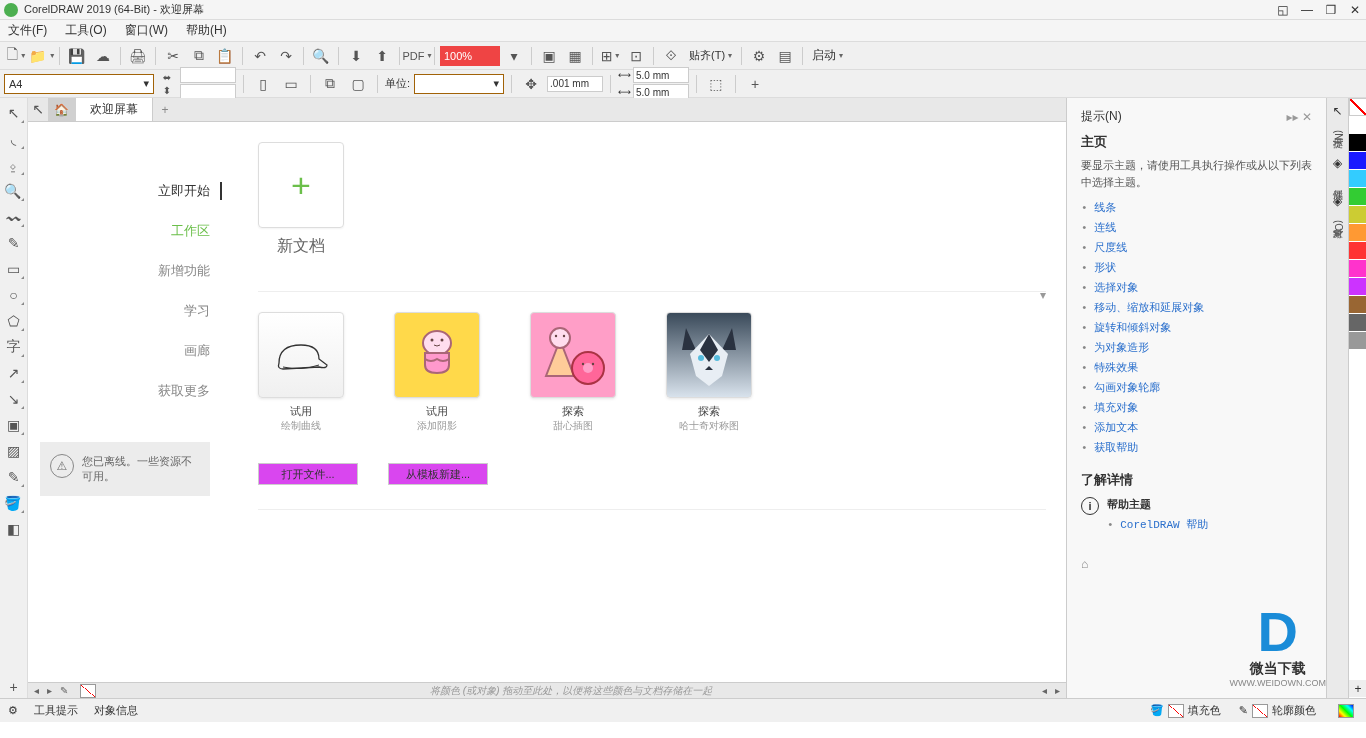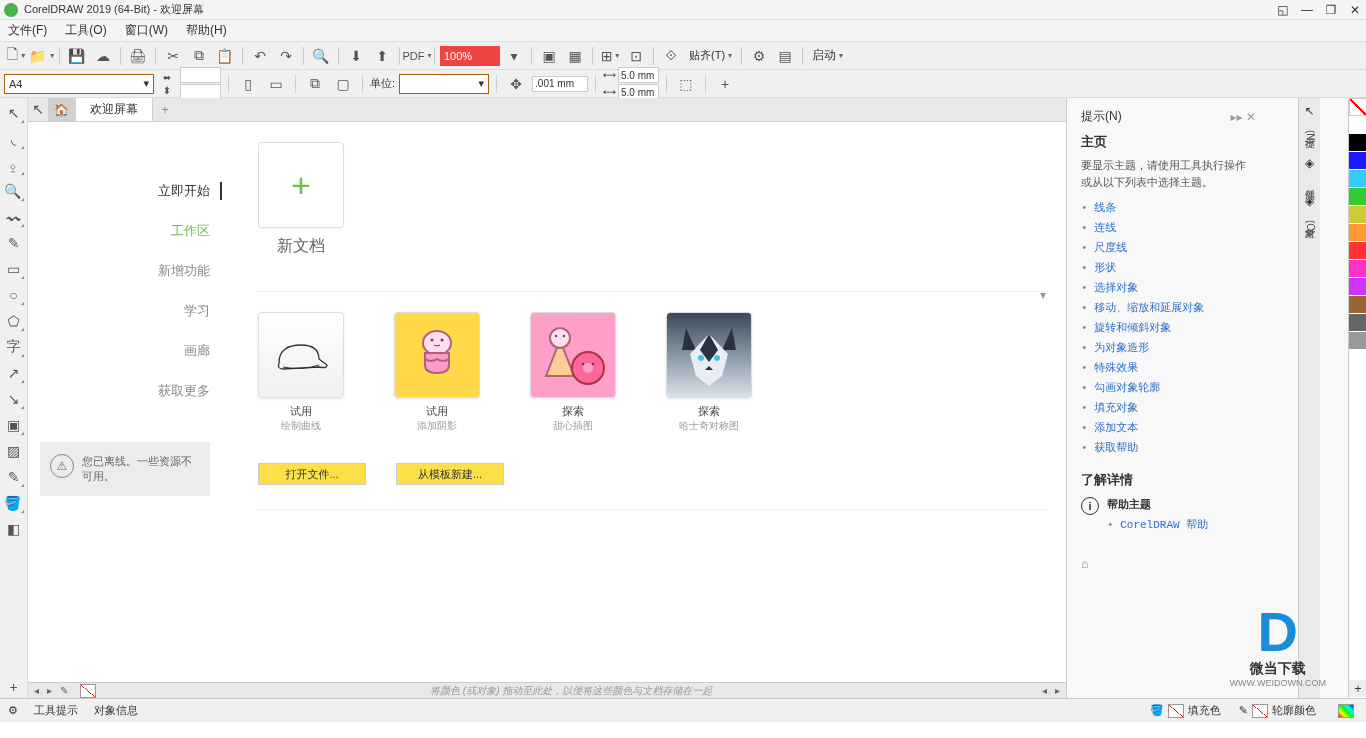--- a/index.html
+++ b/index.html
@@ -11,21 +11,21 @@
 .titlebar-btn { width:14px; height:14px; display:flex; align-items:center; justify-content:center; font-size:12px; cursor:pointer; }
 .menubar { height:22px; background:#f5f5f5; display:flex; align-items:center; padding:0 8px; gap:18px; font-size:12px; border-bottom:1px solid #dcdcdc; }
 .menu-item { cursor:pointer; }
 .toolbar { height:28px; background:#f0f0f0; display:flex; align-items:center; padding:0 4px; gap:2px; border-bottom:1px solid #dcdcdc; }
 .tb-btn { width:24px; height:22px; display:flex; align-items:center; justify-content:center; font-size:14px; cursor:pointer; color:#555; border-radius:2px; }
 .tb-sep { width:1px; height:18px; background:#ccc; margin:0 3px; }
 .tb-drop { display:flex; align-items:center; height:22px; border:1px solid #ccc; background:#fff; padding:0 4px; font-size:11px; cursor:pointer; }
 .tb-zoom { background:#ef4444; color:#fff; width:60px; height:20px; display:flex; align-items:center; padding:0 4px; font-size:11px; }
 .propbar { height:28px; background:#f0f0f0; display:flex; align-items:center; padding:0 4px; gap:4px; border-bottom:1px solid #dcdcdc; font-size:11px; }
 .pb-select { width:150px; height:20px; border:1px solid #a16207; background:#fff; display:flex; align-items:center; padding:0 4px; }
-.pb-small { width:41px; height:16px; border:1px solid #ccc; background:#fff; font-size:10px; padding:0 2px; display:flex; align-items:center; }
+.pb-small { width:56px; height:16px; border:1px solid #ccc; background:#fff; font-size:10px; padding:0 2px; display:flex; align-items:center; }
 .main { display:flex; height:600px; }
 .left-tools { width:28px; background:#f0f0f0; border-right:1px solid #dcdcdc; display:flex; flex-direction:column; align-items:center; padding-top:4px; gap:4px; }
 .lt-btn { width:22px; height:22px; display:flex; align-items:center; justify-content:center; cursor:pointer; color:#555; font-size:14px; position:relative; }
 .lt-btn .dot { position:absolute; bottom:1px; right:1px; width:3px; height:3px; border-left:3px solid transparent; border-bottom:3px solid #888; }
 .center { flex:1; display:flex; flex-direction:column; background:#fff; }
 .tabs { height:24px; background:#e8e8e8; display:flex; align-items:stretch; border-bottom:1px solid #ccc; }
 .tab-home { width:28px; display:flex; align-items:center; justify-content:center; background:#d0d0d0; cursor:pointer; }
 .tab { background:#fff; border-right:1px solid #ccc; display:flex; align-items:center; padding:0 14px; font-size:12px; cursor:pointer; }
 .tab-add { width:24px; display:flex; align-items:center; justify-content:center; color:#888; cursor:pointer; }
 .welcome { flex:1; display:flex; padding:20px 20px; overflow:hidden; }
@@ -42,22 +42,22 @@
 .thumbs { display:flex; gap:50px; margin-bottom:30px; }
 .thumb-col { display:flex; flex-direction:column; align-items:center; width:86px; }
 .thumb { width:86px; height:86px; border:1px solid #ddd; border-radius:4px; background:#fafafa; display:flex; align-items:center; justify-content:center; font-size:32px; margin-bottom:6px; cursor:pointer; box-shadow:0 1px 3px rgba(0,0,0,.1); overflow:hidden; }
 .t1 { background:linear-gradient(#fff,#f0f0f0); }
 .t2 { background:#ffd94a; }
 .t3 { background:#ff9ec7; }
 .t4 { background:linear-gradient(#3a4a5a,#d8e2ec); }
 .thumb-title { font-size:11px; color:#444; }
 .thumb-sub { font-size:10px; color:#999; }
 .action-row { display:flex; gap:30px; }
-.action-btn { width:108px; height:22px; background:#fde047; border:1px solid #ccc; display:flex; align-items:center; justify-content:center; font-size:11px; cursor:pointer; }
-.right-panel { width:300px; background:#f8f8f8; border-left:1px solid #ccc; display:flex;gap:28px; }
+.action-btn { width:100px; height:22px; background:#d946ef; border:1px solid #ccc; display:flex; align-items:center; justify-content:center; font-size:11px; cursor:pointer; }
+.right-panel { width:300px; background:#f8f8f8; border-left:1px solid #ccc; display:flex; }
 .rp-body { flex:1; padding:10px 14px; overflow:auto; }
 .rp-hdr { display:flex; align-items:center; justify-content:space-between; margin-bottom:8px; font-size:12px; }
 .rp-title { font-weight:bold; font-size:13px; margin:6px 0; }
 .rp-desc { font-size:11px; color:#555; margin-bottom:10px; line-height:1.5; }
 .rp-link { color:#2a6fcc; font-size:11px; display:block; margin:5px 0; cursor:pointer;font-family:Liberation Mono, monospace; }
 .rp-link::before { content:"• "; color:#888; }
 .rp-section { font-weight:bold; font-size:13px; margin-top:16px; margin-bottom:8px; }
 .rp-help { display:flex; gap:8px; align-items:flex-start; margin-top:6px; }
 .rp-help-icon { width:18px; height:18px; border:1.5px solid #333; border-radius:50%; display:flex; align-items:center; justify-content:center; font-size:11px; font-weight:bold; }
 .rp-tabs { width:22px; background:#eaeaea; border-left:1px solid #ccc; display:flex; flex-direction:column; align-items:center; padding-top:6px; gap:6px; }

